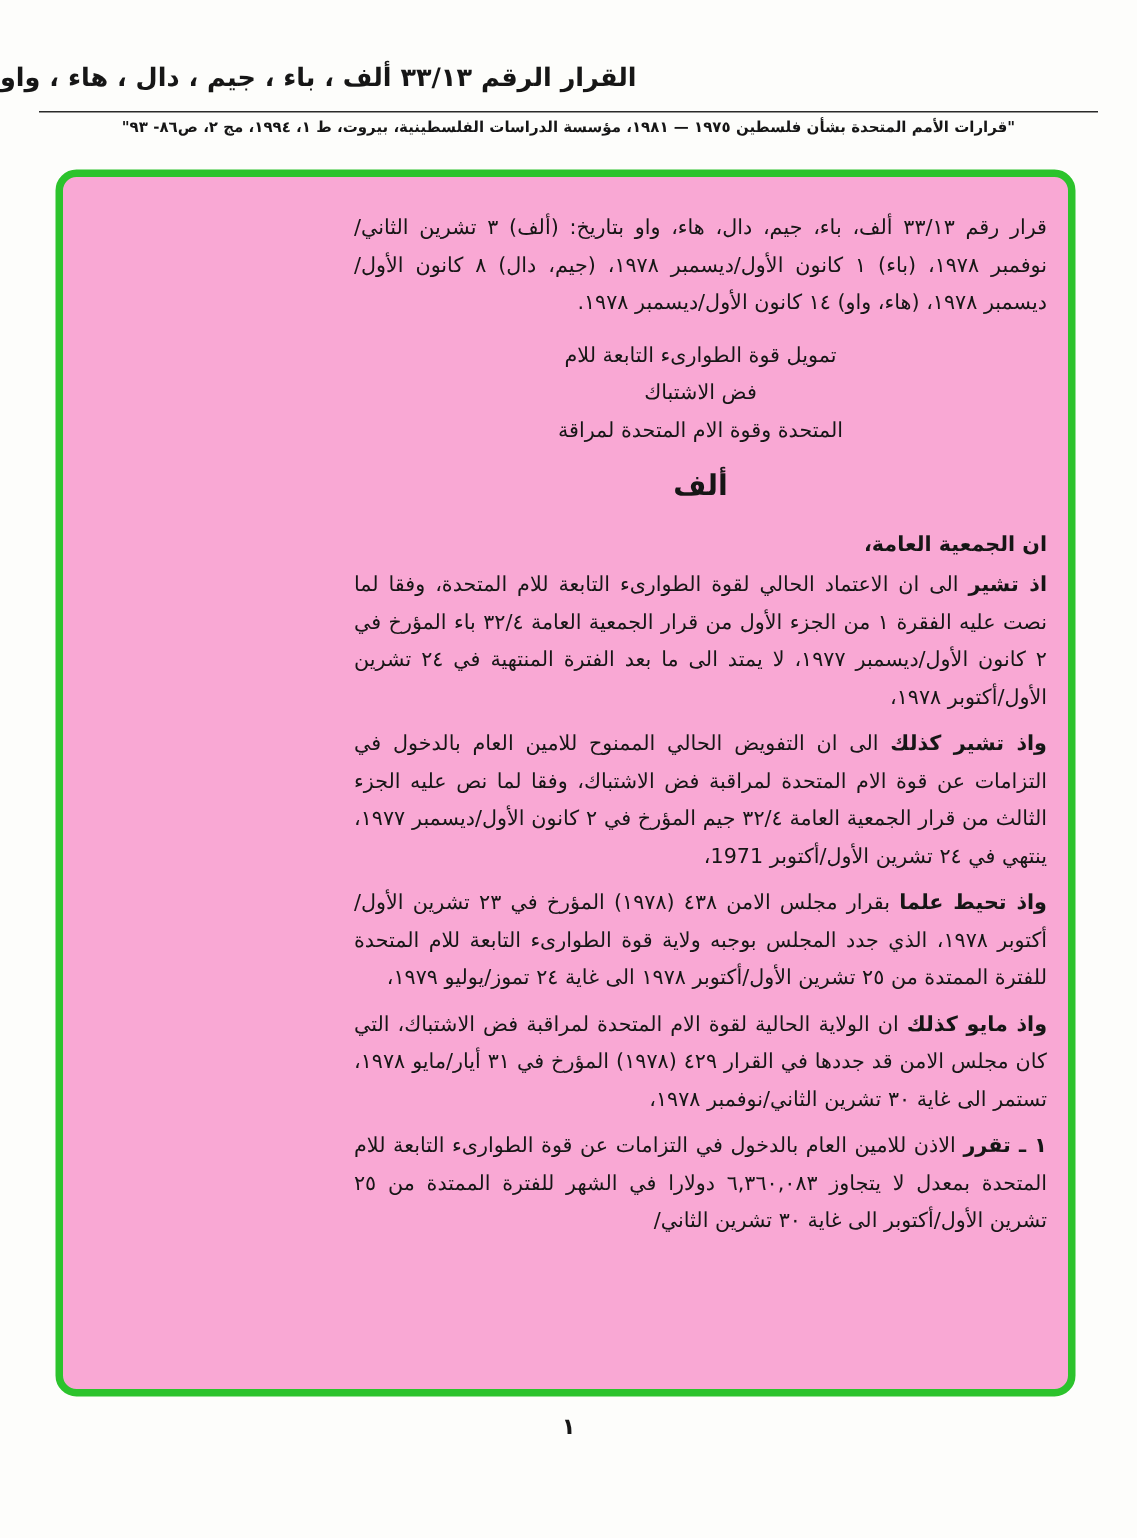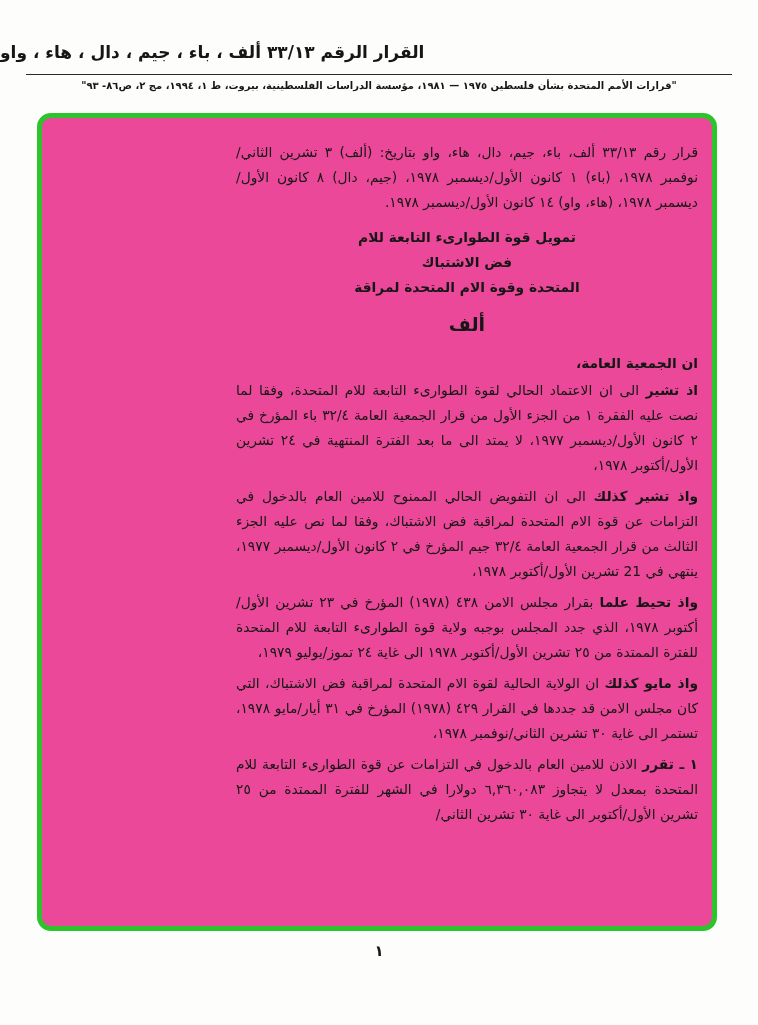--- a/index.html
+++ b/index.html
@@ -33,37 +33,37 @@
     font-size: 10px;
     font-weight: bold;
   }
   .frame {
     position: absolute;
     top: 113px; left: 37px;
     width: 680px; height: 818px;
     box-sizing: border-box;
     border: 5px solid #2cc32c;
     border-radius: 14px;
-    background: #ec4899;
+    background: #f9a8d4;
   }
   .content {
     position: absolute;
     top: 22px; right: 14px;
     width: 462px;
     font-size: 13.8px;
     line-height: 25px;
     text-align: justify;
     direction: rtl;
   }
   .para { margin: 0 0 6px 0; }
   .para:last-child { margin-bottom: 0; }
   .lead { font-weight: bold; }
   .doc-title {
     text-align: center;
-    font-weight: bold;
+    font-weight: normal;
     margin: 10px 0 6px 0;
   }
   .doc-title div { line-height: 25px; }
   .section-letter {
     text-align: center;
     font-weight: bold;
     font-size: 19px;
     margin: 12px 0 14px 0;
   }
   .salutation {
@@ -104,21 +104,21 @@
 
       <div class="section-letter">ألف</div>
 
       <p class="para salutation">ان الجمعية العامة،</p>
 
       <p class="para">
         <span class="lead">اذ تشير</span><span> الى ان الاعتماد الحالي لقوة الطوارىء التابعة للام المتحدة، وفقا لما نصت عليه الفقرة ١ من الجزء الأول من قرار الجمعية العامة ٣٢/٤ باء المؤرخ في ٢ كانون الأول/ديسمبر ١٩٧٧، لا يمتد الى ما بعد الفترة المنتهية في ٢٤ تشرين الأول/أكتوبر ١٩٧٨،</span>
       </p>
 
       <p class="para">
-        <span class="lead">واذ تشير كذلك</span><span> الى ان التفويض الحالي الممنوح للامين العام بالدخول في التزامات عن قوة الام المتحدة لمراقبة فض الاشتباك، وفقا لما نص عليه الجزء الثالث من قرار الجمعية العامة ٣٢/٤ جيم المؤرخ في ٢ كانون الأول/ديسمبر ١٩٧٧، ينتهي في 21 تشرين الأول/أكتوبر ١٩٧٨،</span>
+        <span class="lead">واذ تشير كذلك</span><span> الى ان التفويض الحالي الممنوح للامين العام بالدخول في التزامات عن قوة الام المتحدة لمراقبة فض الاشتباك، وفقا لما نص عليه الجزء الثالث من قرار الجمعية العامة ٣٢/٤ جيم المؤرخ في ٢ كانون الأول/ديسمبر ١٩٧٧، ينتهي في ٢٤ تشرين الأول/أكتوبر 1971،</span>
       </p>
 
       <p class="para">
         <span class="lead">واذ تحيط علما</span><span> بقرار مجلس الامن ٤٣٨ (١٩٧٨) المؤرخ في ٢٣ تشرين الأول/أكتوبر ١٩٧٨، الذي جدد المجلس بوجبه ولاية قوة الطوارىء التابعة للام المتحدة للفترة الممتدة من ٢٥ تشرين الأول/أكتوبر ١٩٧٨ الى غاية ٢٤ تموز/يوليو ١٩٧٩،</span>
       </p>
 
       <p class="para">
         <span class="lead">واذ مايو كذلك</span><span> ان الولاية الحالية لقوة الام المتحدة لمراقبة فض الاشتباك، التي كان مجلس الامن قد جددها في القرار ٤٢٩ (١٩٧٨) المؤرخ في ٣١ أيار/مايو ١٩٧٨، تستمر الى غاية ٣٠ تشرين الثاني/نوفمبر ١٩٧٨،</span>
       </p>
 

